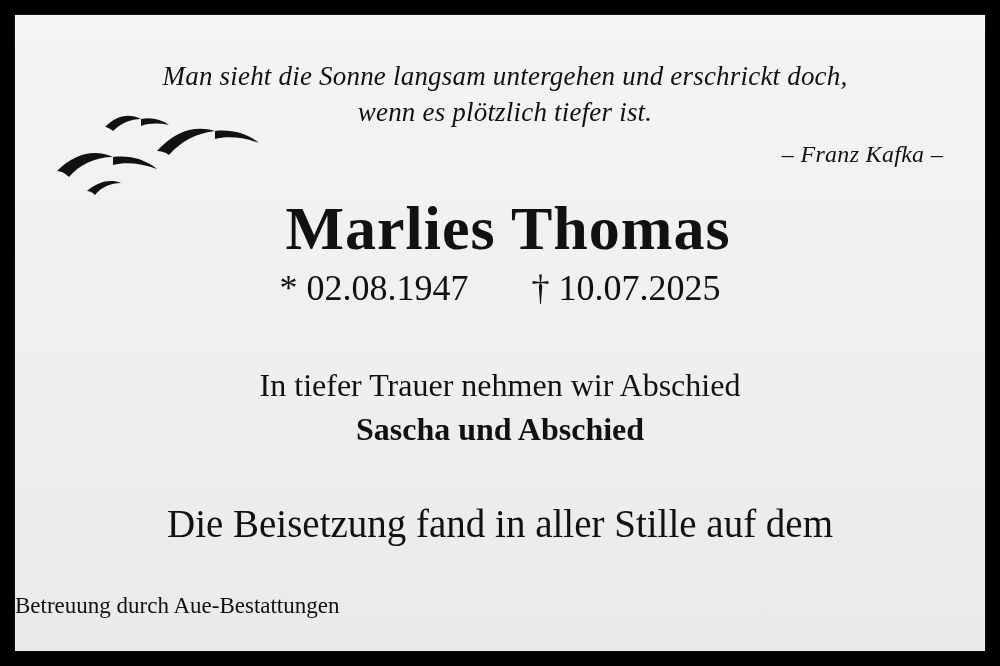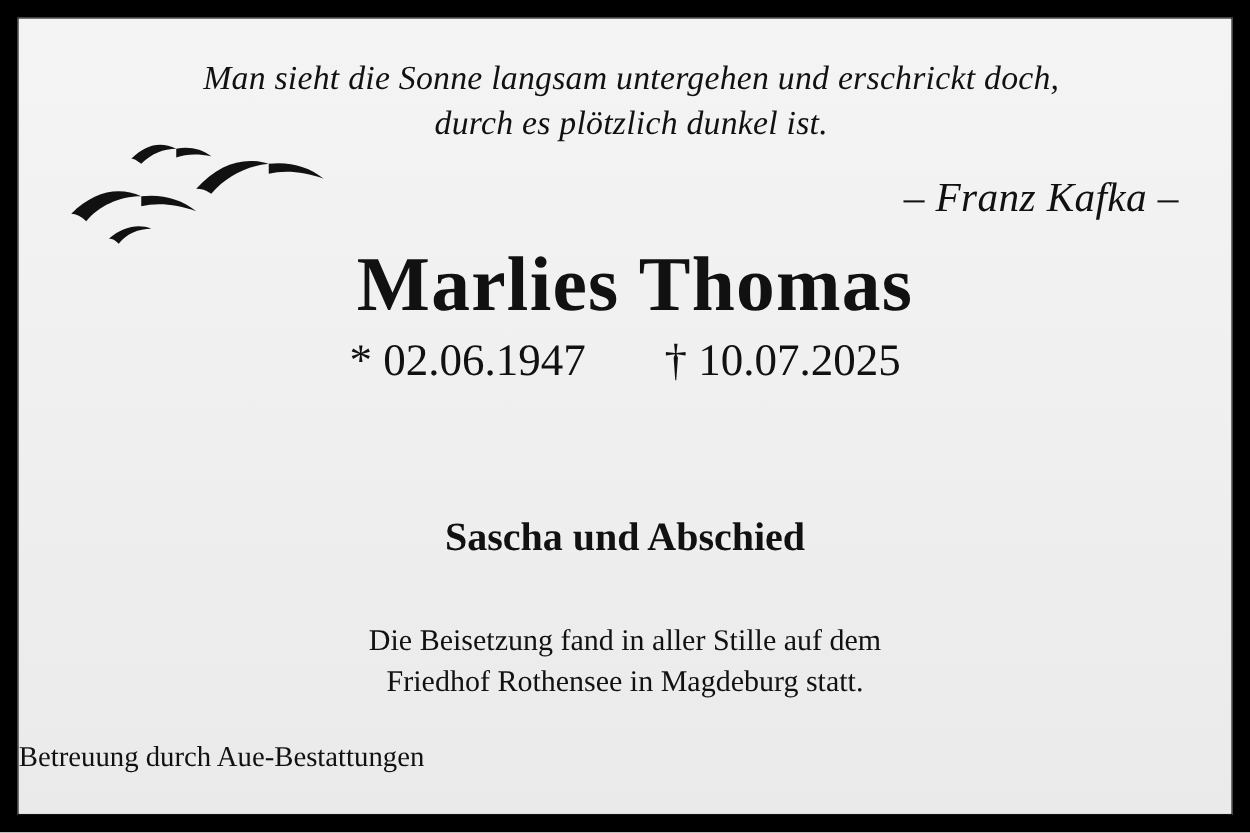--- a/index.html
+++ b/index.html
@@ -32,37 +32,37 @@
     left: 0; top: 0; right: 0; bottom: 0;
     background: linear-gradient(180deg,#f4f4f4 0%, #efefef 55%, #eaeaea 100%);
     box-sizing: border-box;
     padding: 0;
   }
 
   .quote {
     position: absolute;
     left: 50px;
     right: 40px;
-    top: 30px;
+    top: 44px;
     text-align: center;
     font-style: italic;
     font-size: 27px;
     line-height: 1.32;
     color: #111111;
     letter-spacing: 0.2px;
   }
   .quote-line2 {
     display: block;
   }
   .attribution {
     position: absolute;
     right: 42px;
     top: 126px;
     font-style: italic;
-    font-size: 33px;
+    font-size: 24px;
     color: #111111;
     letter-spacing: 0.3px;
   }
 
   .birds {
     position: absolute;
     left: 30px;
     top: 80px;
     width: 240px;
     height: 120px;
@@ -112,21 +112,21 @@
     font-weight: 700;
     color: #111111;
   }
 
   .burial {
     position: absolute;
     left: 0;
     right: 0;
     top: 482px;
     text-align: center;
-    font-size: 24px;
+    font-size: 39px;
     line-height: 1.38;
     color: #111111;
   }
 
   .provider {
     position: absolute;
     left: 0;
     right: 0;
     top: 578px;
     text-align: left;
@@ -136,21 +136,21 @@
 </style>
 </head>
 <body>
 
 <div id="page">
   <div class="card">
     <div class="inner">
 
       <div class="quote">
         <span>Man sieht die Sonne langsam untergehen und erschrickt doch,</span>
-        <span class="quote-line2">durch es plötzlich dunkel ist.</span>
+        <span class="quote-line2">wenn es plötzlich tiefer ist.</span>
       </div>
 
       <div class="attribution">– Franz Kafka –</div>
 
       <div class="birds">
         <svg viewBox="0 0 240 120" width="240" height="120" aria-hidden="true">
           <g fill="#111111">
 
             <path d="M60 32 C72 20, 84 18, 96 24 C86 24, 76 28, 68 36 C64 33, 62 32, 60 32 Z"></path>
             <path d="M96 24 C106 22, 116 24, 124 30 C114 28, 104 28, 96 31 Z"></path>
@@ -162,28 +162,28 @@
             <path d="M68 62 C84 60, 100 64, 112 74 C96 68, 80 67, 68 70 Z"></path>
 
             <path d="M42 96 C54 86, 66 84, 76 88 C66 88, 56 92, 50 100 C47 97, 45 96, 42 96 Z"></path>
           </g>
         </svg>
       </div>
 
       <div class="name">Marlies Thomas</div>
 
       <div class="dates">
-        <span class="birth">* 02.06.1947</span>
+        <span class="birth">* 02.08.1947</span>
         <span class="death">† 10.07.2025</span>
       </div>
 
+      <div class="mourn">In tiefer Trauer nehmen wir Abschied</div>
       <div class="family">Sascha und Abschied</div>
 
       <div class="burial">
         <span>Die Beisetzung fand in aller Stille auf dem</span><br>
-        <span>Friedhof Rothensee in Magdeburg statt.</span>
       </div>
 
       <div class="provider">Betreuung durch Aue-Bestattungen</div>
 
     </div>
   </div>
 </div>
 
 </body></html>

